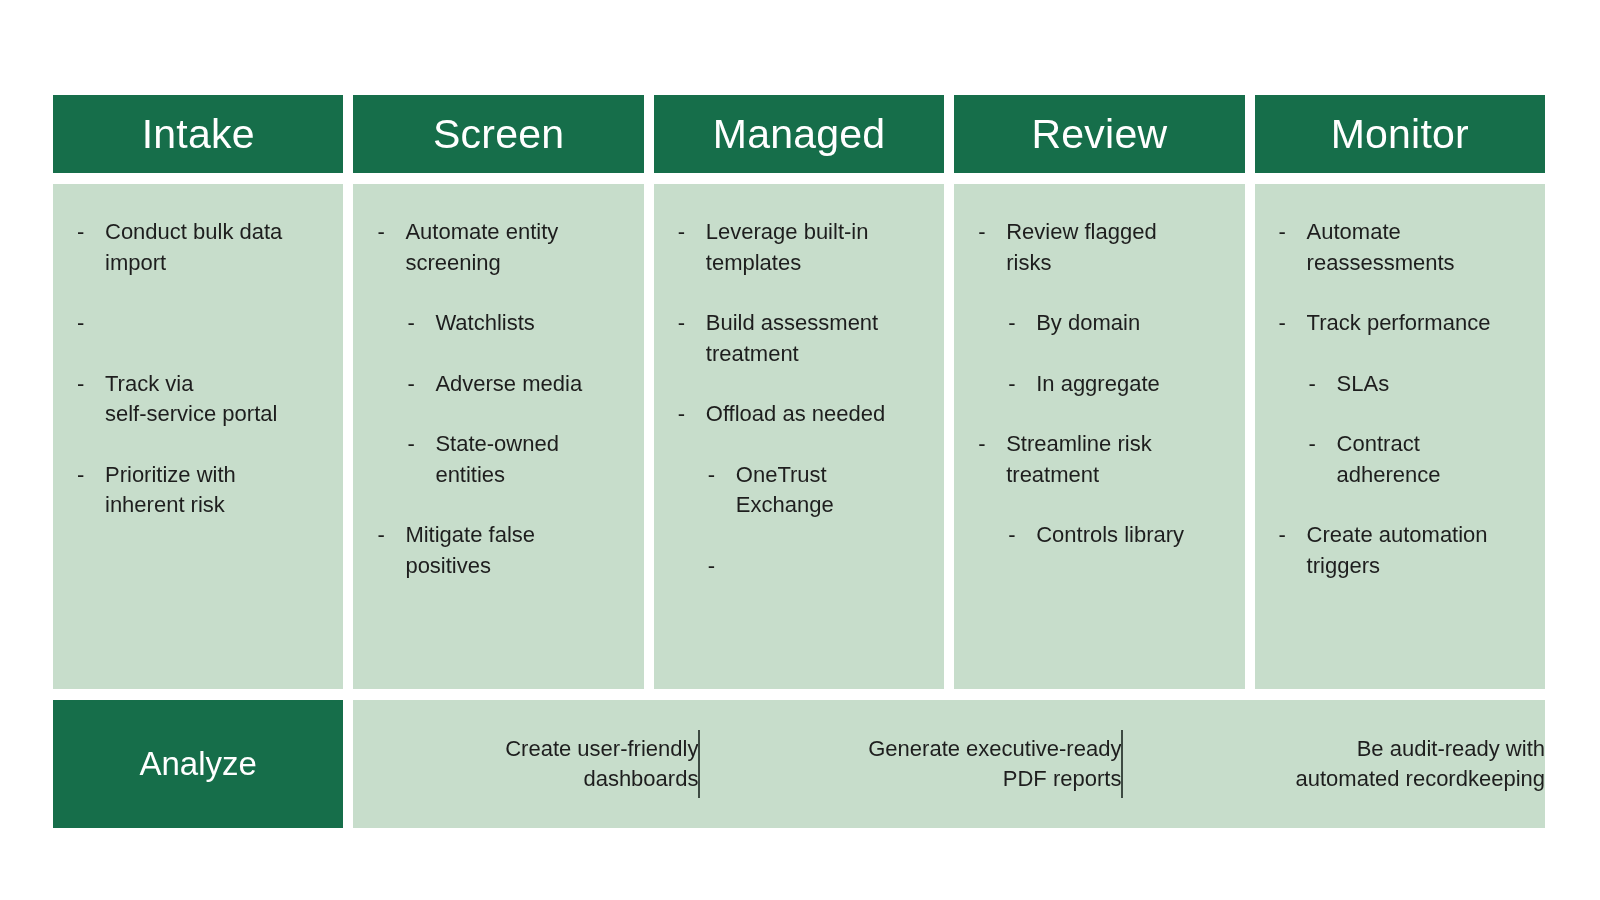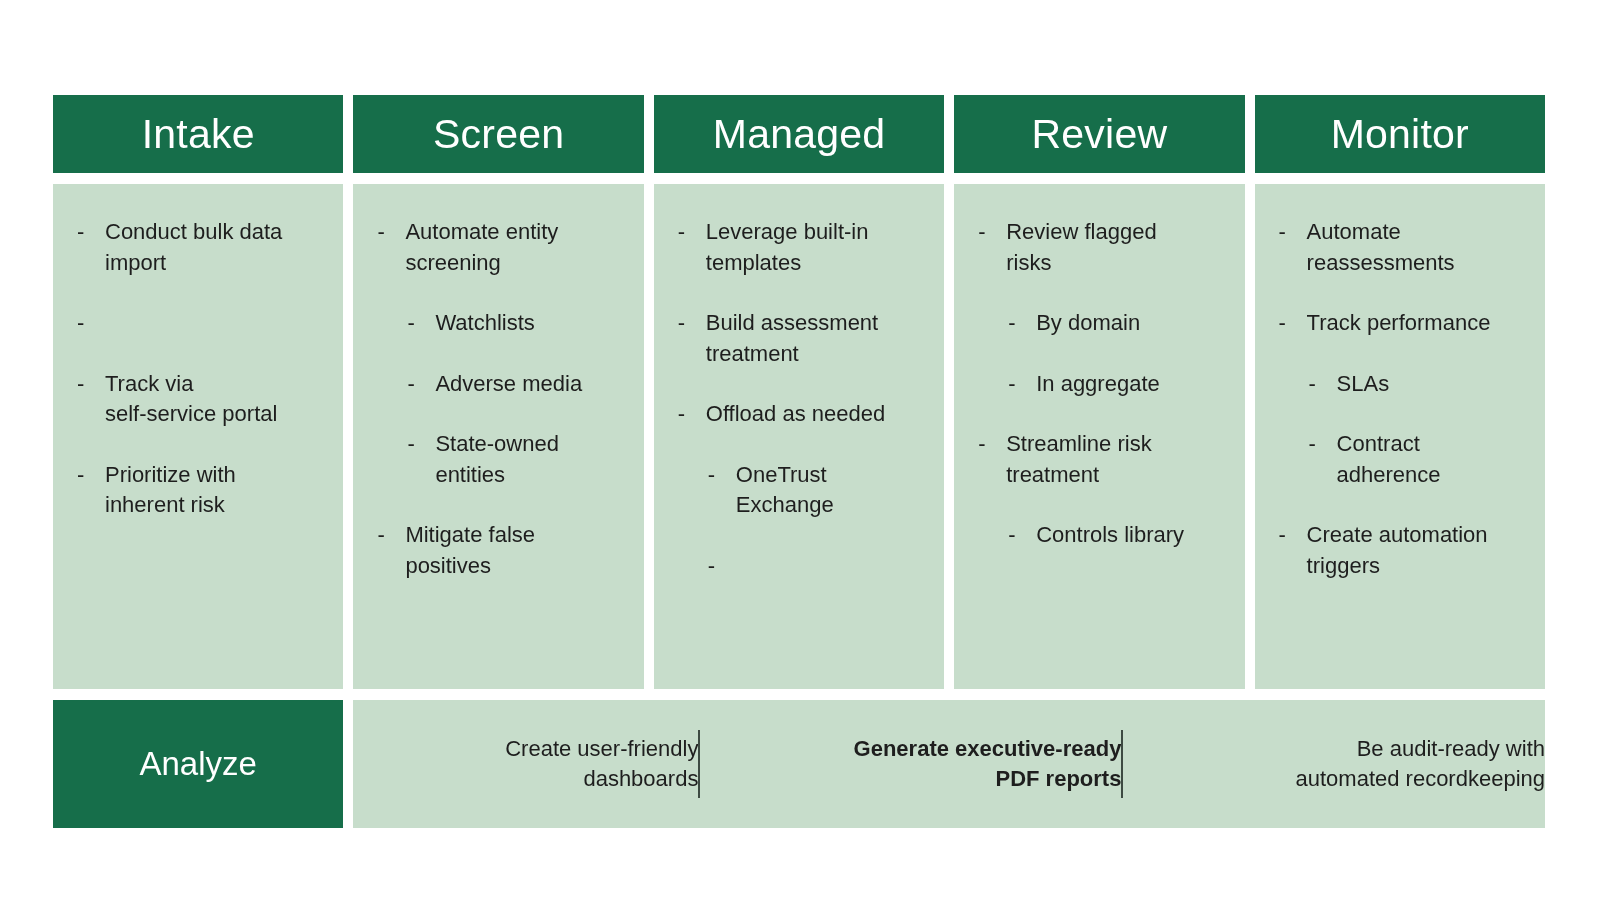--- a/index.html
+++ b/index.html
@@ -86,21 +86,21 @@
     align-items: center;
   }
   .sec {
     font-size: 22px;
     line-height: 30.5px;
     color: var(--text-dark);
     white-space: pre-line;
     box-sizing: border-box;
   }
   .sec0 { flex: 0 0 345px; padding-left: 26px; }
-  .sec1 { flex: 0 0 421px; padding-left: 27px; font-weight: bold; }
+  .sec1 { flex: 0 0 421px; padding-left: 27px; }
   .sec2 { flex: 1 1 auto;  }
   .vdiv {
     flex: none;
     width: 2px;
     height: 68px;
     background: var(--divider);
   }
 </style>
 </head>
 <body>

